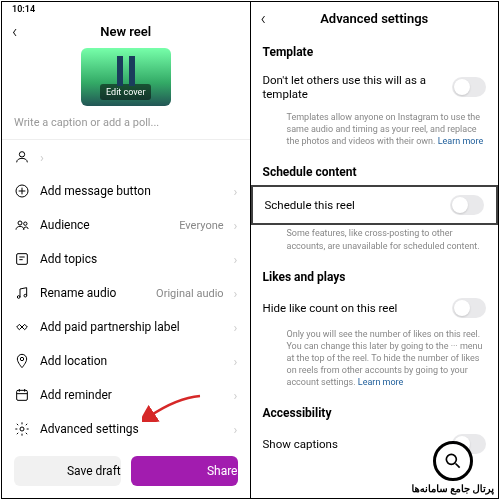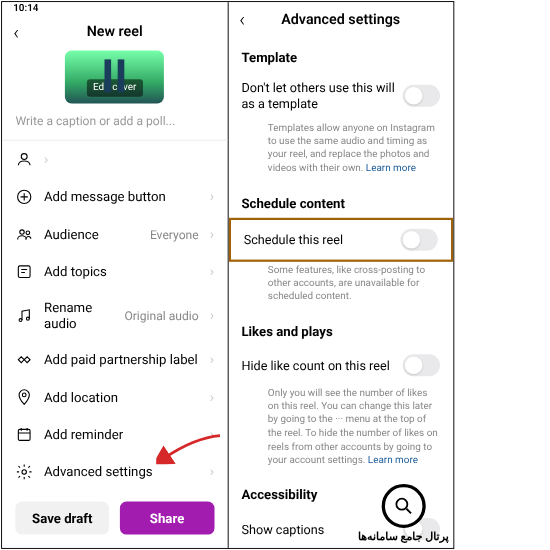--- a/index.html
+++ b/index.html
@@ -1,17 +1,17 @@
 <!DOCTYPE html>
 <html><head>
 <meta charset="utf-8">
 <style>
   * { box-sizing: border-box; margin: 0; padding: 0; font-family: -apple-system, BlinkMacSystemFont, "Segoe UI", Roboto, Helvetica, Arial, sans-serif; }
   body { background: #fff; width: 500px; height: 500px; overflow: hidden; }
-  .frame { border: 1px solid #000; width: 412px; height: 498px; margin: 1px; display: flex; background: #fff; }
+  .frame { border: 1px solid #000; width: 498px; height: 498px; margin: 1px; display: flex; background: #fff; }
   .phone { flex: 1; border-right: 1px solid #000; display: flex; flex-direction: column; background: #fff; overflow: hidden; position: relative; }
   .phone:last-child { border-right: none; }
   .statusbar { height: 16px; display: flex; align-items: center; padding: 0 10px; font-size: 9px; font-weight: 600; }
   .statusbar .time { flex: 1; }
   .header { display: flex; align-items: center; padding: 6px 10px; position: relative; }
   .header .back { width: 18px; font-size: 18px; font-weight: 300; }
   .header .title { flex: 1; text-align: center; font-size: 13px; font-weight: 600; }
   .cover { margin: 0 auto 6px; width: 90px; height: 70px; background: linear-gradient(180deg,#7fa 0%, #3a6 60%, #255 100%); border-radius: 6px; display:flex; align-items:flex-end; justify-content:center; position:relative; }
   .cover .legs { position:absolute; top:8px; left:50%; transform:translateX(-50%); width:30px; height:40px; }
   .cover .legs::before, .cover .legs::after { content:""; position:absolute; top:0; width:6px; height:30px; background:#1a3d5c; }
@@ -22,32 +22,32 @@
   .sep { height:1px; background:#eee; }
   .row { display:flex; align-items:center; padding: 9px 12px; font-size:12px; gap:10px; }
   .row .icn { width:16px; height:16px; display:flex; align-items:center; justify-content:center; }
   .row .icn svg { width:16px; height:16px; stroke:#000; stroke-width:1.5; fill:none; }
   .row .lbl { flex:1; }
   .row .val { color:#888; font-size:11px; }
   .row .chev { color:#ccc; font-size:13px; }
   .arrow { position:absolute; bottom:72px; left:140px; pointer-events:none; }
   .arrow svg { width:60px; height:30px; }
   .footer { display:flex; gap:10px; padding:10px 12px 12px; margin-top:auto; }
-  .btn { flex:1; text-align:center; padding:8px 0; font-size:12px; font-weight:700; border-radius:6px; }
+  .btn { flex:1; text-align:right; padding:8px 0; font-size:12px; font-weight:400; border-radius:6px; }
   .btn.draft { background:#f1f1f1; color:#000; }
   .btn.share { background:#a21caf; color:#fff; }
   
   .section-title { font-size:12px; font-weight:700; padding: 10px 12px 6px; }
   .desc { font-size:9px; color:#888; padding: 2px 12px 8px; line-height:1.35;margin-left:24px; }
   .desc .lm { color:#1c5c99; }
   .trow { display:flex; align-items:center; padding: 8px 12px; font-size:11.5px; }
   .trow .tlbl { flex:1; }
   .toggle { width:34px; height:20px; background:#e9e9eb; border-radius:10px; position:relative; }
   .toggle::after { content:""; position:absolute; top:2px; left:2px; width:16px; height:16px; background:#fff; border-radius:50%; box-shadow:0 1px 2px rgba(0,0,0,.15); }
-  .highlight { border: 2px solid #a16207; }
+  .highlight { border: 2px solid #404040; }
   .watermark { position:absolute; right:4px; bottom:4px; display:flex; flex-direction:column; align-items:center; pointer-events:none; }
   .watermark .circ { width:40px; height:40px; border:3px solid #000; border-radius:50%; display:flex; align-items:center; justify-content:center; background:#fff; }
   .watermark .circ svg { width:20px; height:20px; }
   .watermark .txt { font-size:10px; font-weight:700; margin-top:2px; }
 </style>
 </head>
 <body>
 
 <div class="frame">
 

